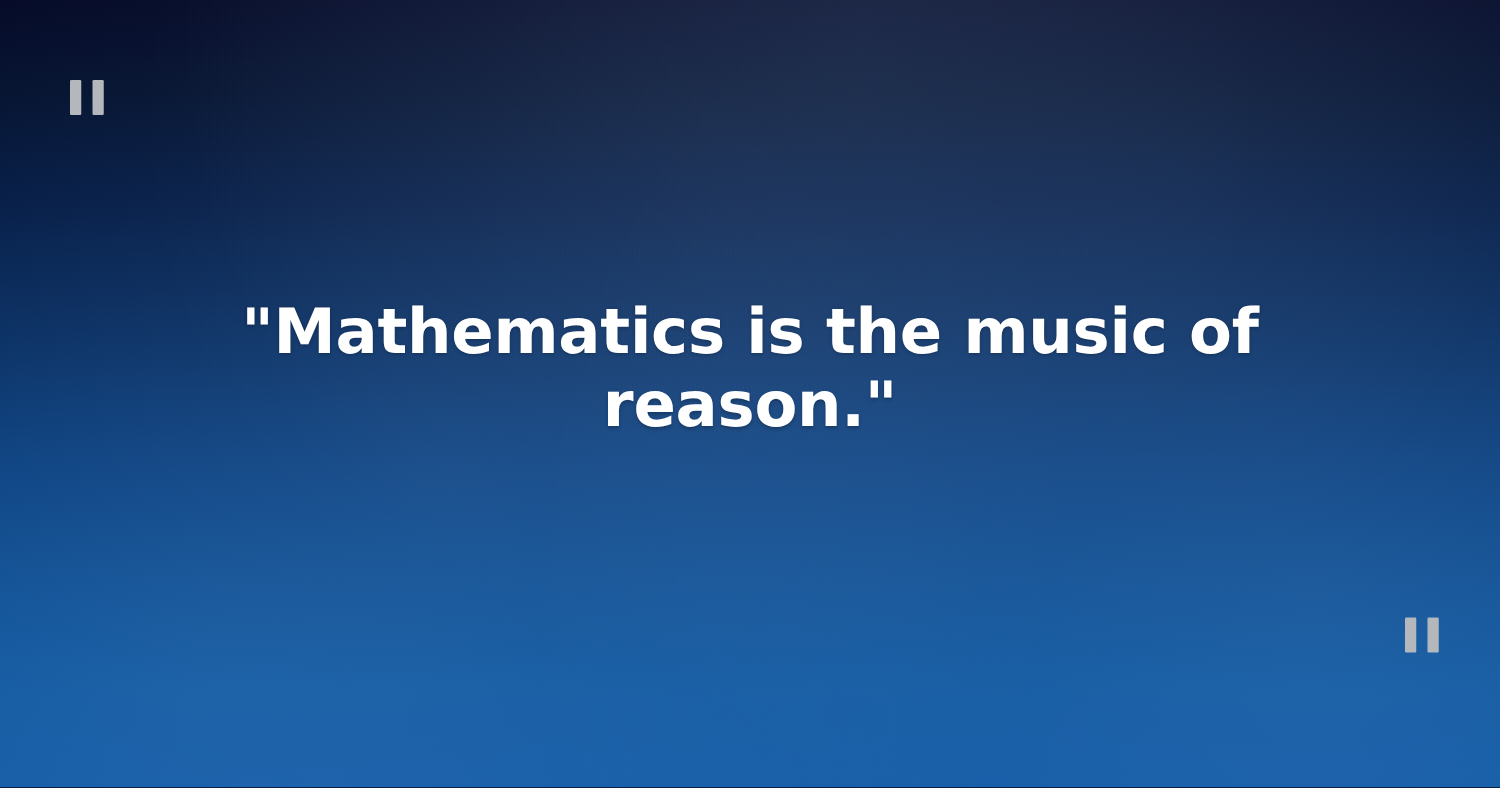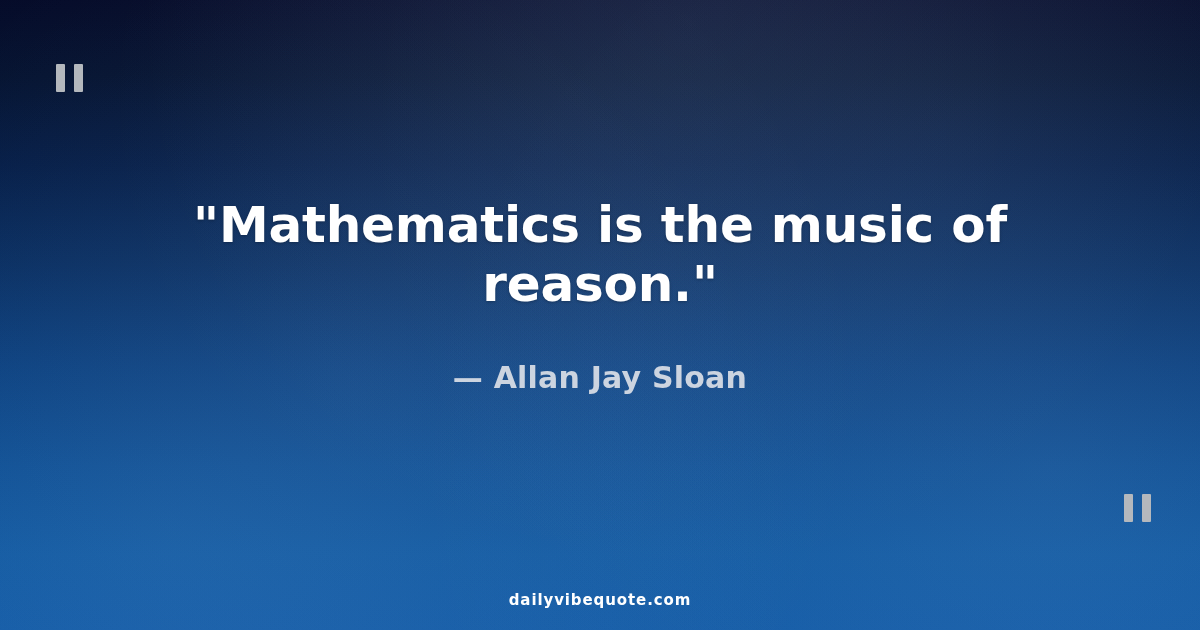--- a/index.html
+++ b/index.html
@@ -116,23 +116,21 @@
 
   <div class="bg-texture"></div>
 
   <div class="quote-mark quote-mark-open">
     <span class="bar"></span>
     <span class="bar"></span>
   </div>
 
   <div class="content">
     <div class="quote-text">"Mathematics is the music of reason."</div>
-    <div class="quote-author">— Allan Jay Sloan</div>
   </div>
 
   <div class="quote-mark quote-mark-close">
     <span class="bar"></span>
     <span class="bar"></span>
   </div>
 
-  <div class="watermark">dailyvibequote.com</div>
 
 </div>
 
 </body></html>

